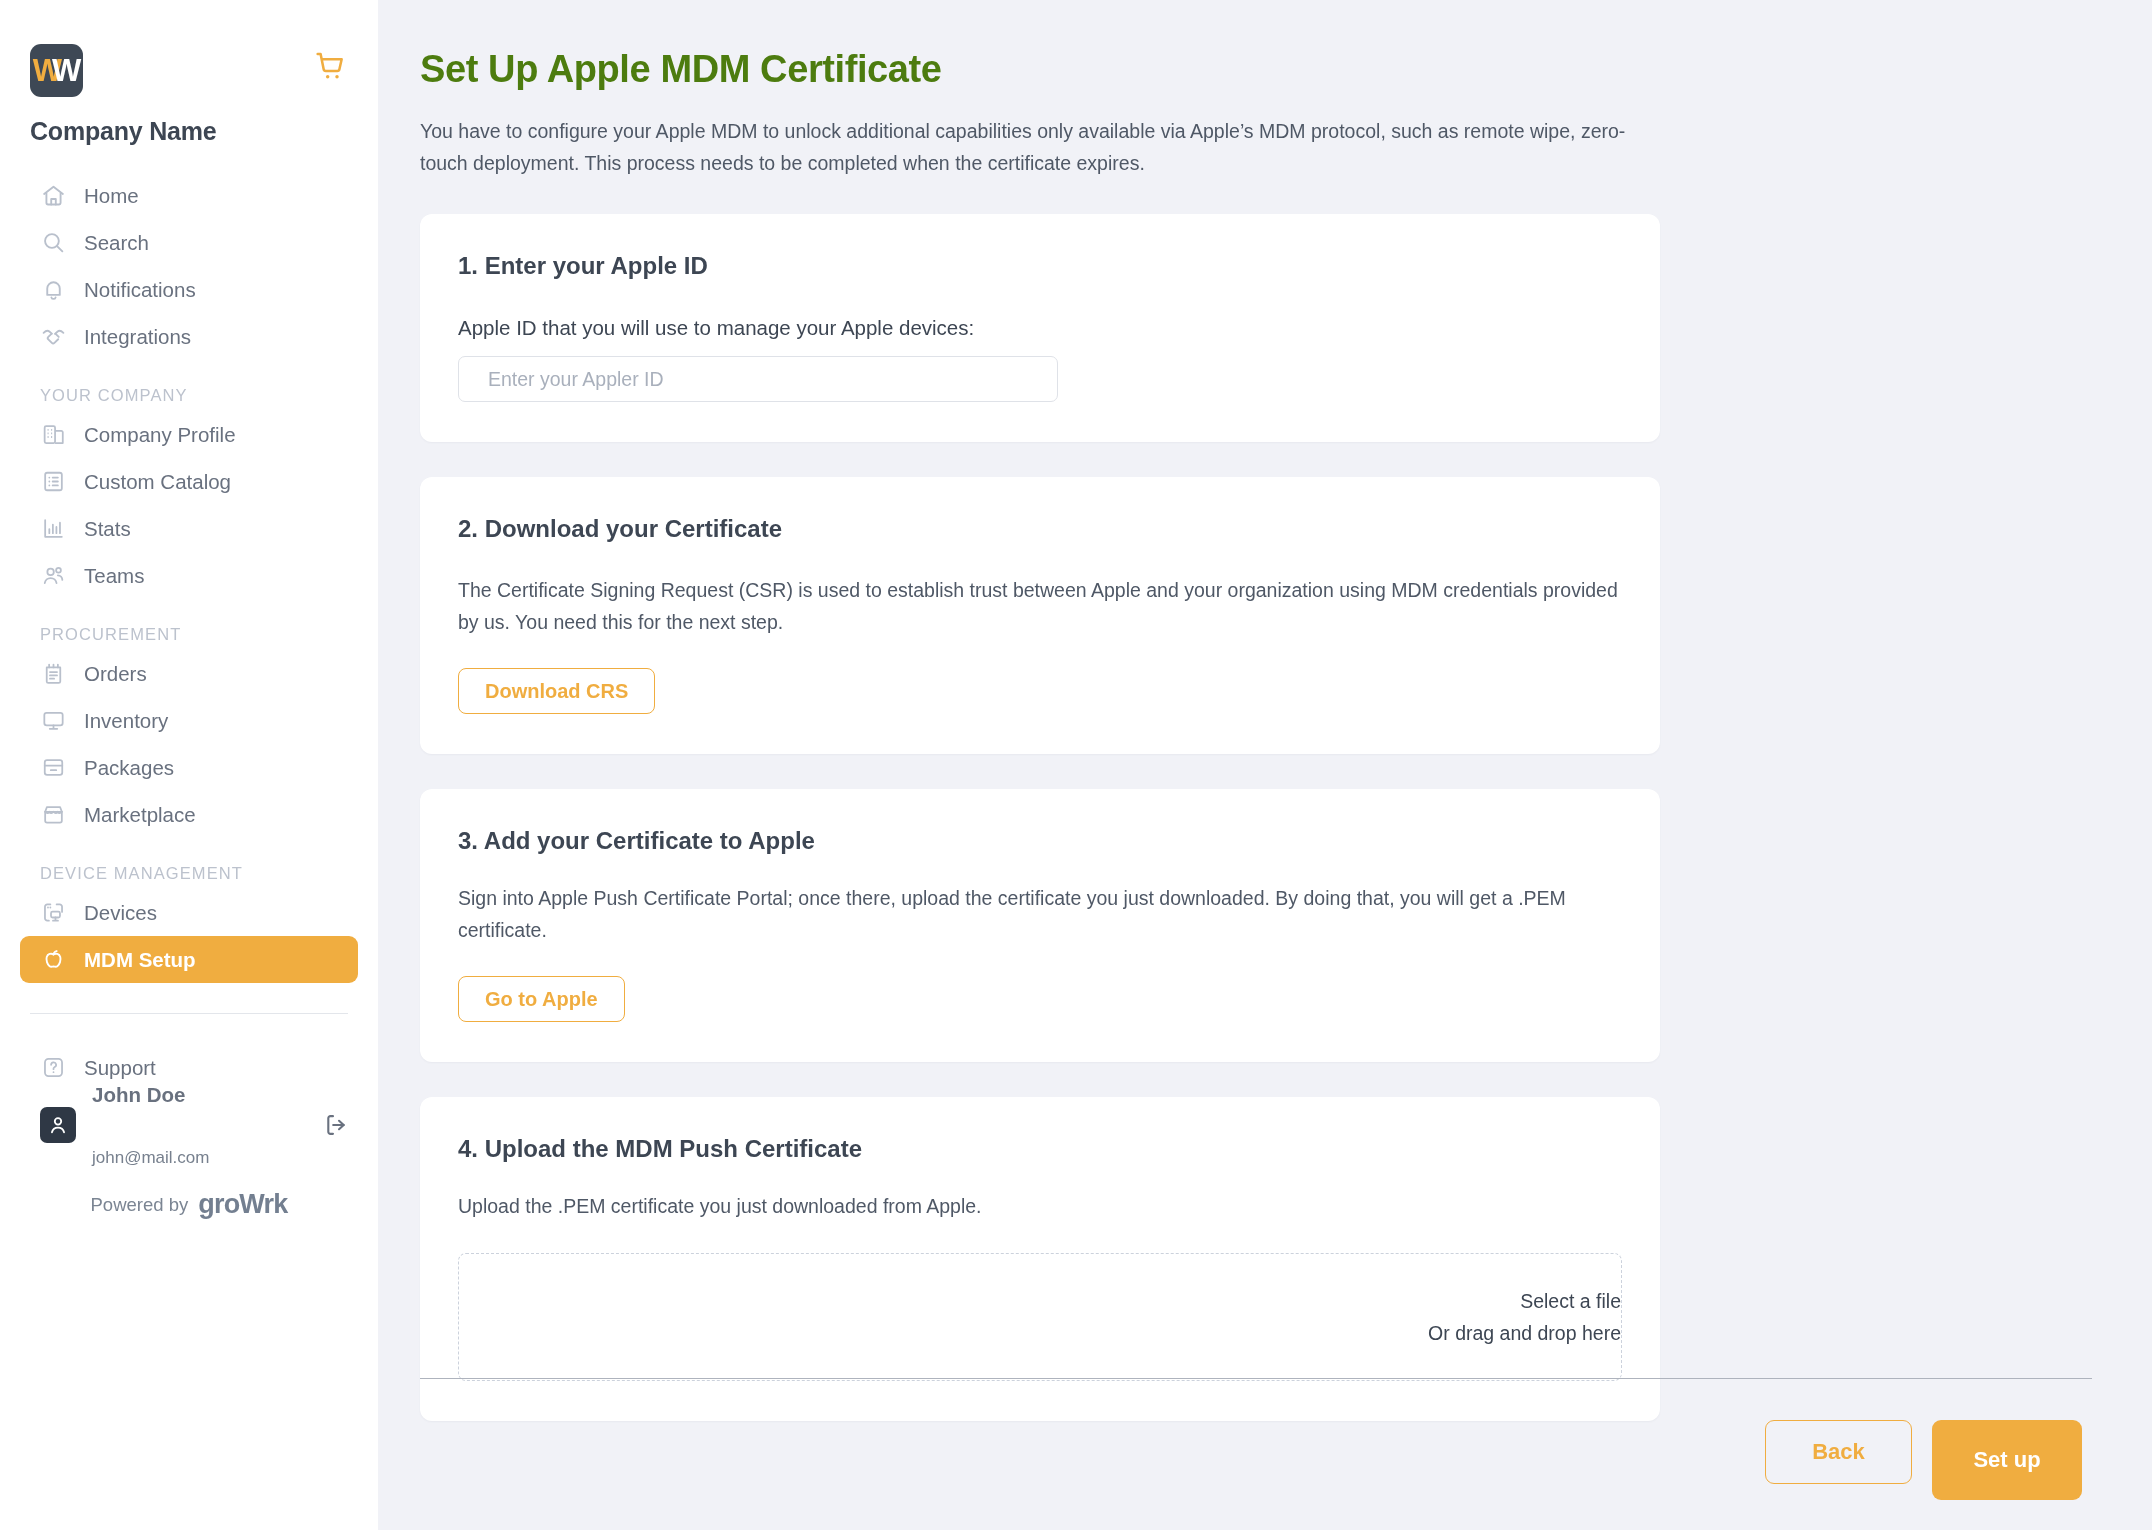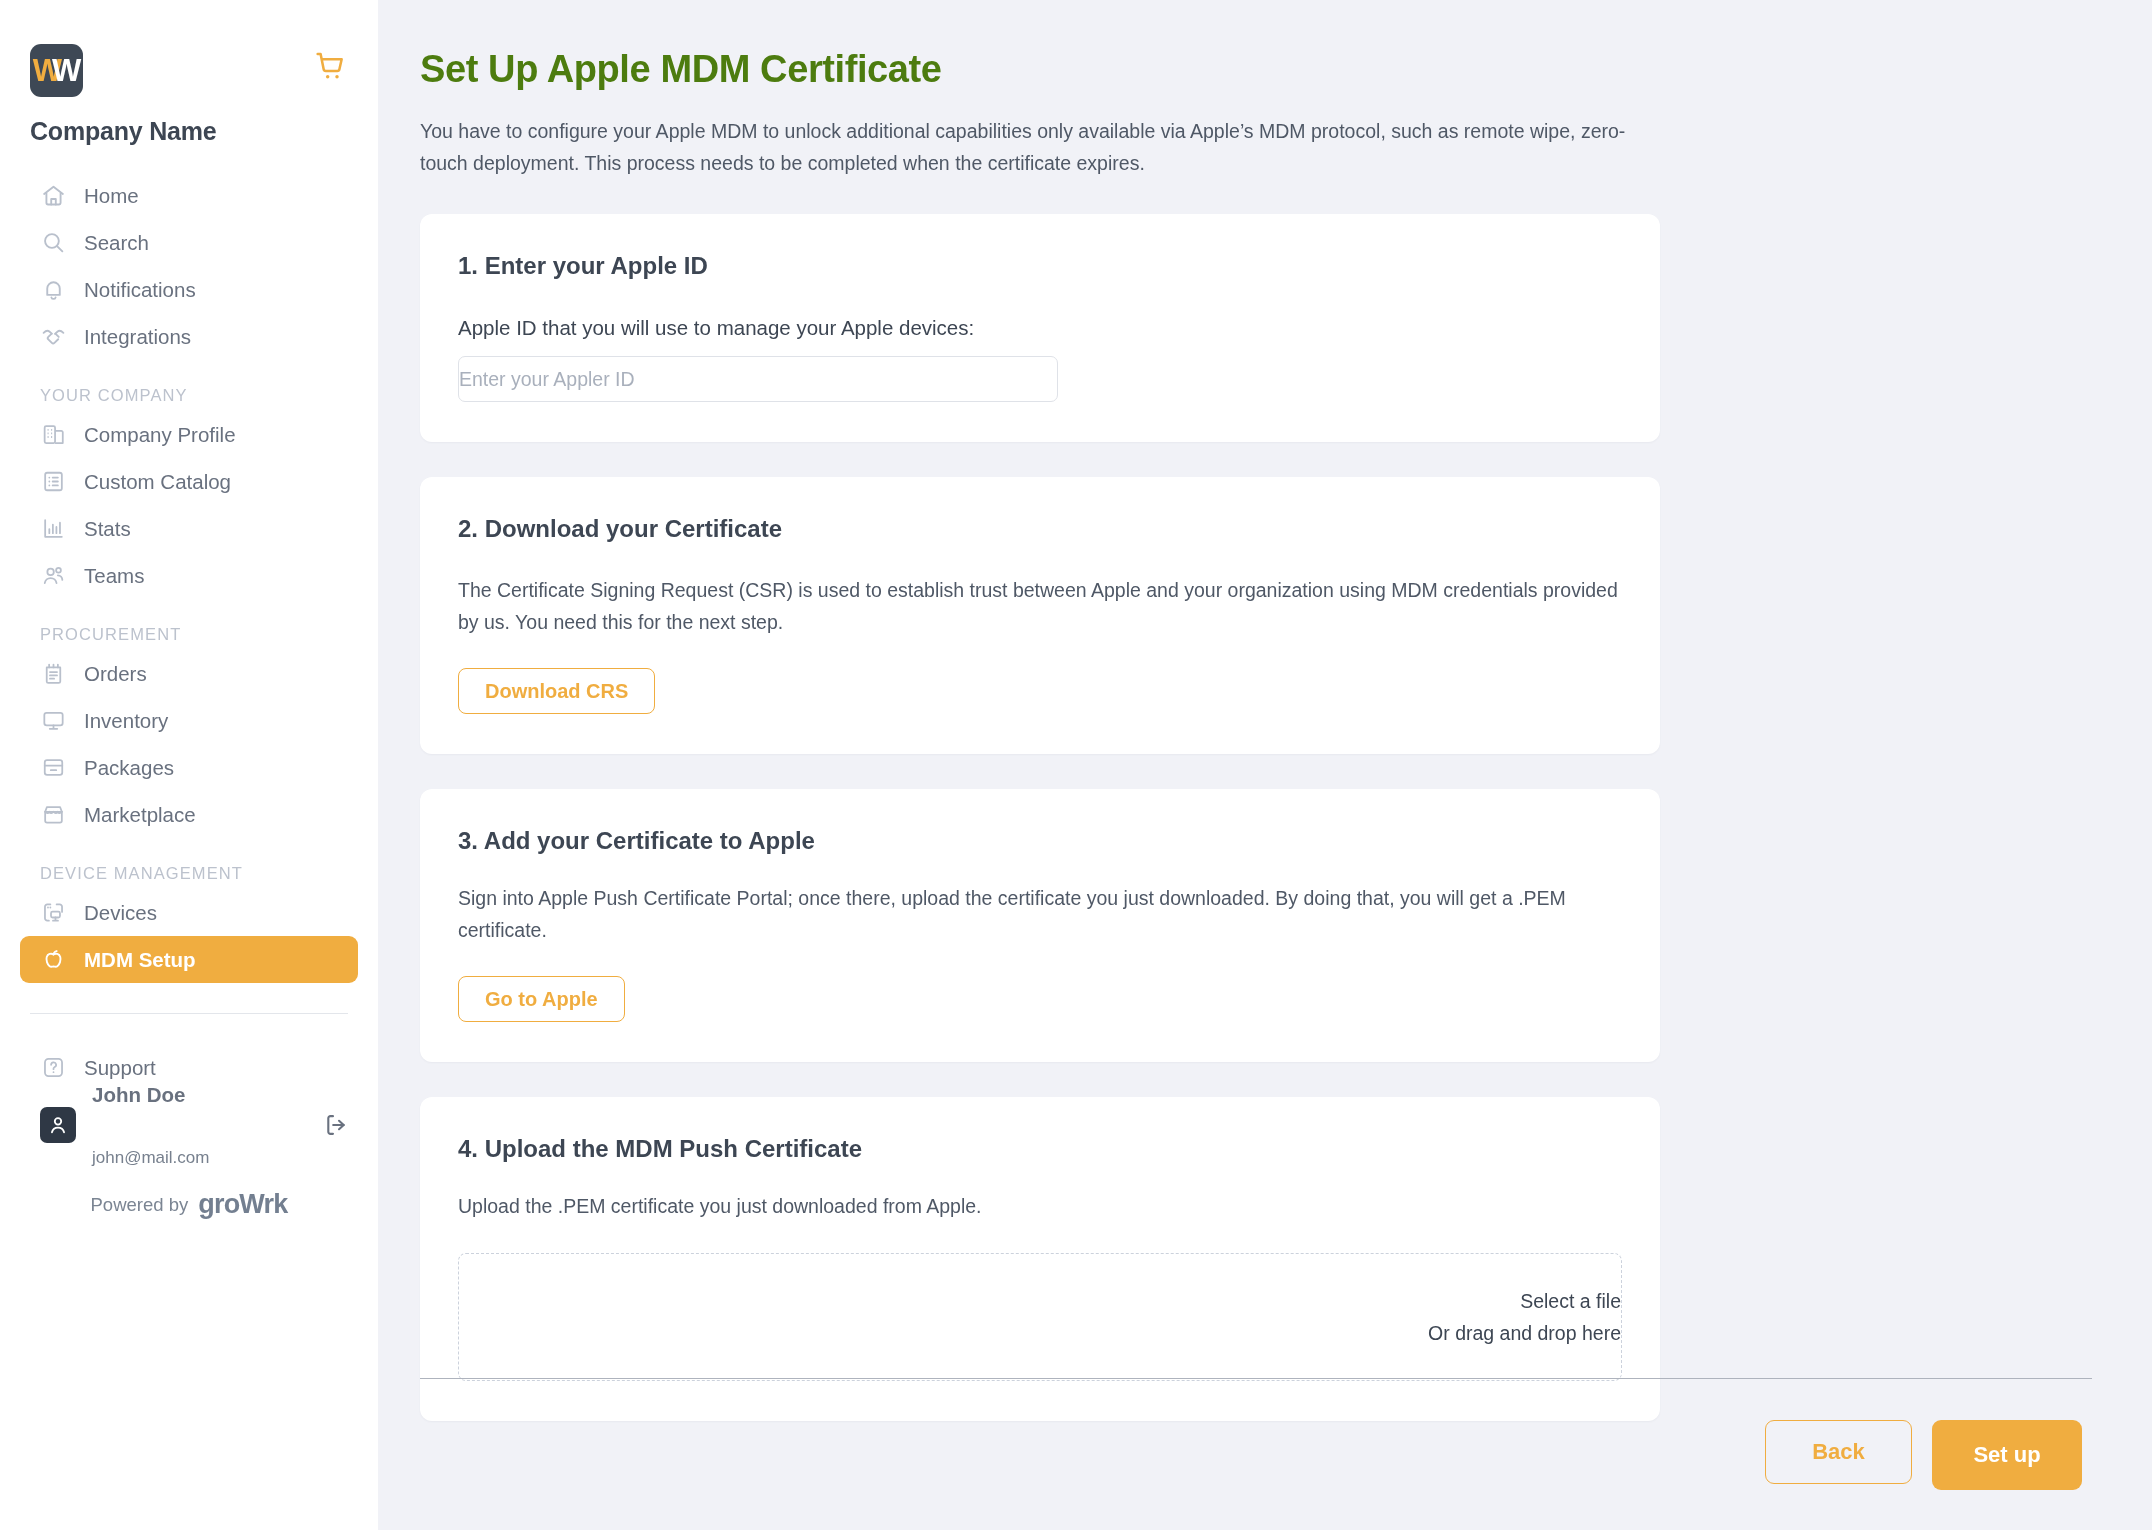--- a/index.html
+++ b/index.html
@@ -90,21 +90,21 @@
   }
   .card-title { font-size: 24px; font-weight: bold; color: #3d4653; }
   .card-label { margin-top: 36px; font-size: 20.5px; color: #3d4653; }
   .card-text {
     margin-top: 32px; font-size: 19.5px; line-height: 1.62; color: #4f5866;
   }
   .card-text.tight { margin-top: 28px; }
 
   .text-input {
     margin-top: 16px; width: 600px; height: 46px; border: 1px solid #dfe2e8;
-    border-radius: 7px; padding: 0 0; font-size: 19.5px; color: #3d4653;
+    border-radius: 7px; padding: 0 29px; font-size: 19.5px; color: #3d4653;
     font-family: "Liberation Sans", sans-serif; background: #ffffff; outline: none;
   }
   .text-input::placeholder { color: #a9b0bc; }
 
   .btn-outline {
     margin-top: 30px; display: inline-flex; align-items: center; justify-content: center;
     height: 46px; padding: 0 26px; border: 1.6px solid #f0ad40; border-radius: 8px;
     background: transparent; color: #f0ad40; font-size: 20px; font-weight: bold;
     font-family: "Liberation Sans", sans-serif; cursor: pointer;
   }
@@ -121,21 +121,21 @@
   }
   .footer-actions {
     position: absolute; right: 70px; top: 1420px; display: flex; gap: 20px;
   }
   .btn-back {
     width: 147px; height: 64px; border: 1.6px solid #f0ad40; border-radius: 9px;
     background: transparent; color: #f0ad40; font-size: 22px; font-weight: bold;
     font-family: "Liberation Sans", sans-serif; cursor: pointer;
   }
   .btn-setup {
-    width: 150px; height: 70px; border: none; border-radius: 9px;
+    width: 150px; height: 80px; border: none; border-radius: 9px;
     background: #f0ad40; color: #ffffff; font-size: 22px; font-weight: bold;
     font-family: "Liberation Sans", sans-serif; cursor: pointer;
   }
 </style>
 </head>
 <body>
 
 <div class="app">
 
   <aside class="sidebar">

